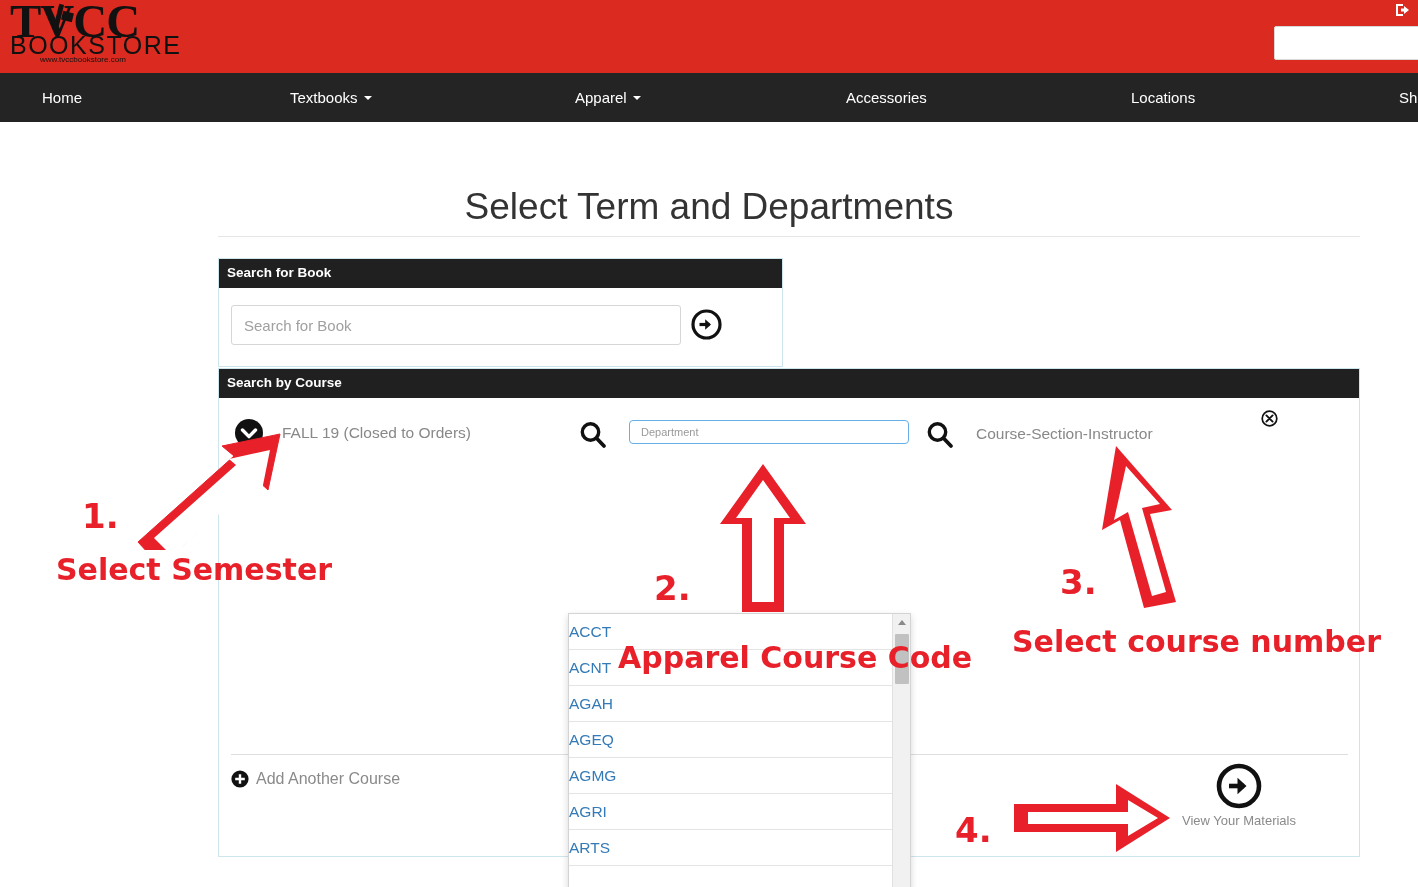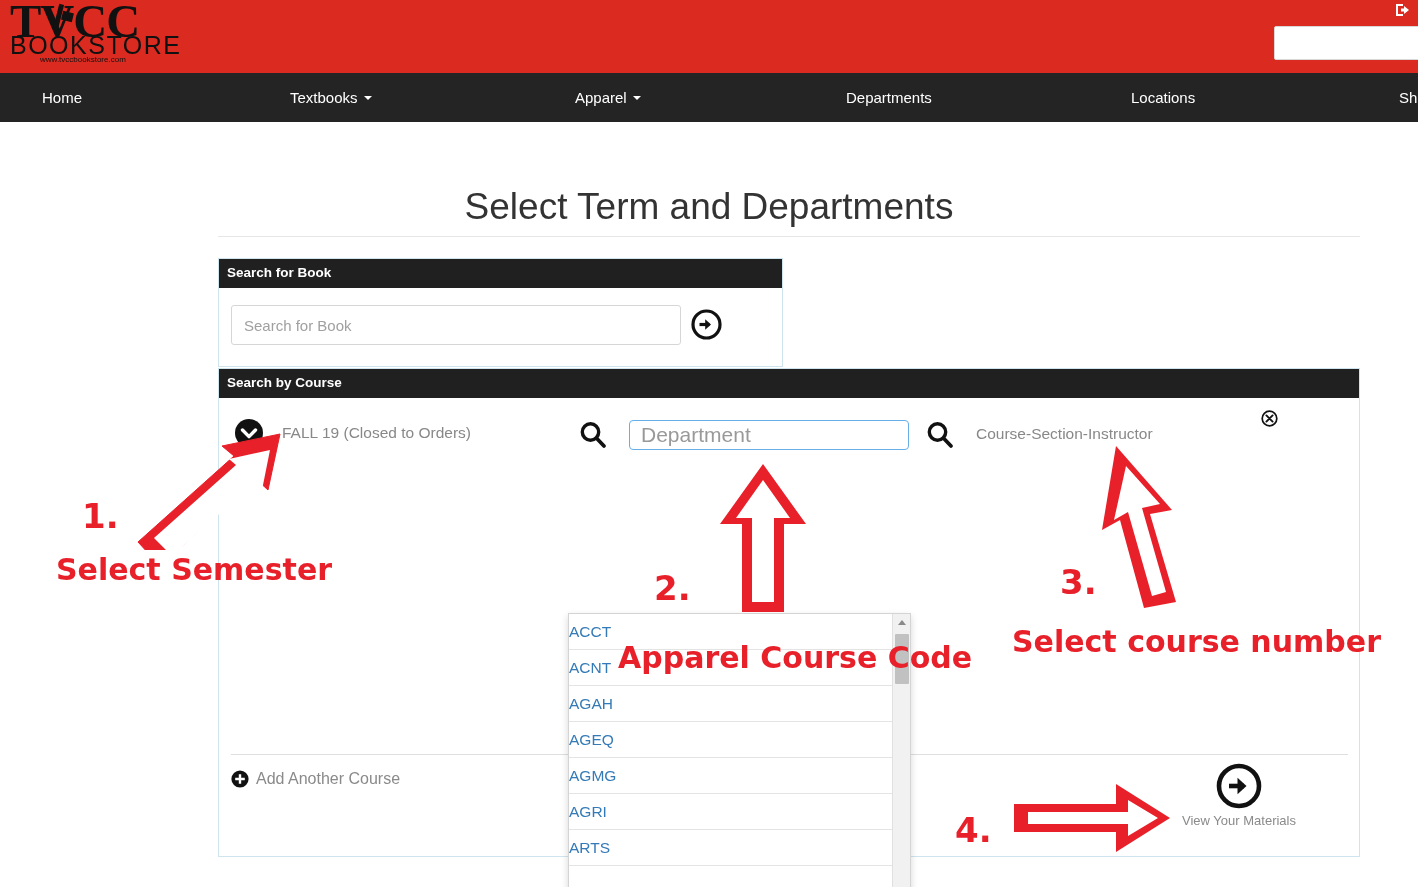--- a/index.html
+++ b/index.html
@@ -190,25 +190,25 @@
     white-space: nowrap;
     cursor: pointer;
   }
   .mag1 {
     position: absolute; left: 358px; top: 21px;
     width: 32px; height: 32px;
     cursor: pointer;
   }
   .dept-input {
     position: absolute; left: 410px; top: 22px;
-    width: 280px; height: 30px;
+    width: 280px; height: 24px;
     border: 1px solid #66afe9;
     border-radius: 4px;
     padding: 4px 11px;
-    font-size: 21px;
+    font-size: 11px;
     color: #333;
     outline: none;
     box-shadow: none;
   }
   .dept-input::placeholder { color: #999999; }
   .mag2 {
     position: absolute; left: 705px; top: 21px;
     width: 32px; height: 32px;
     cursor: pointer;
   }
@@ -360,21 +360,21 @@
         </li>
       <li style="left:290px">
           <span>Textbooks</span>
           <i class="caret"></i>
         </li>
       <li style="left:575px">
           <span>Apparel</span>
           <i class="caret"></i>
         </li>
       <li style="left:846px">
-          <span>Departments</span>
+          <span>Accessories</span>
         </li>
       <li style="left:1131px">
           <span>Locations</span>
         </li>
       <li style="left:1399px">
           <span>Sh</span>
         </li>
     </ul>
   </nav>
 

